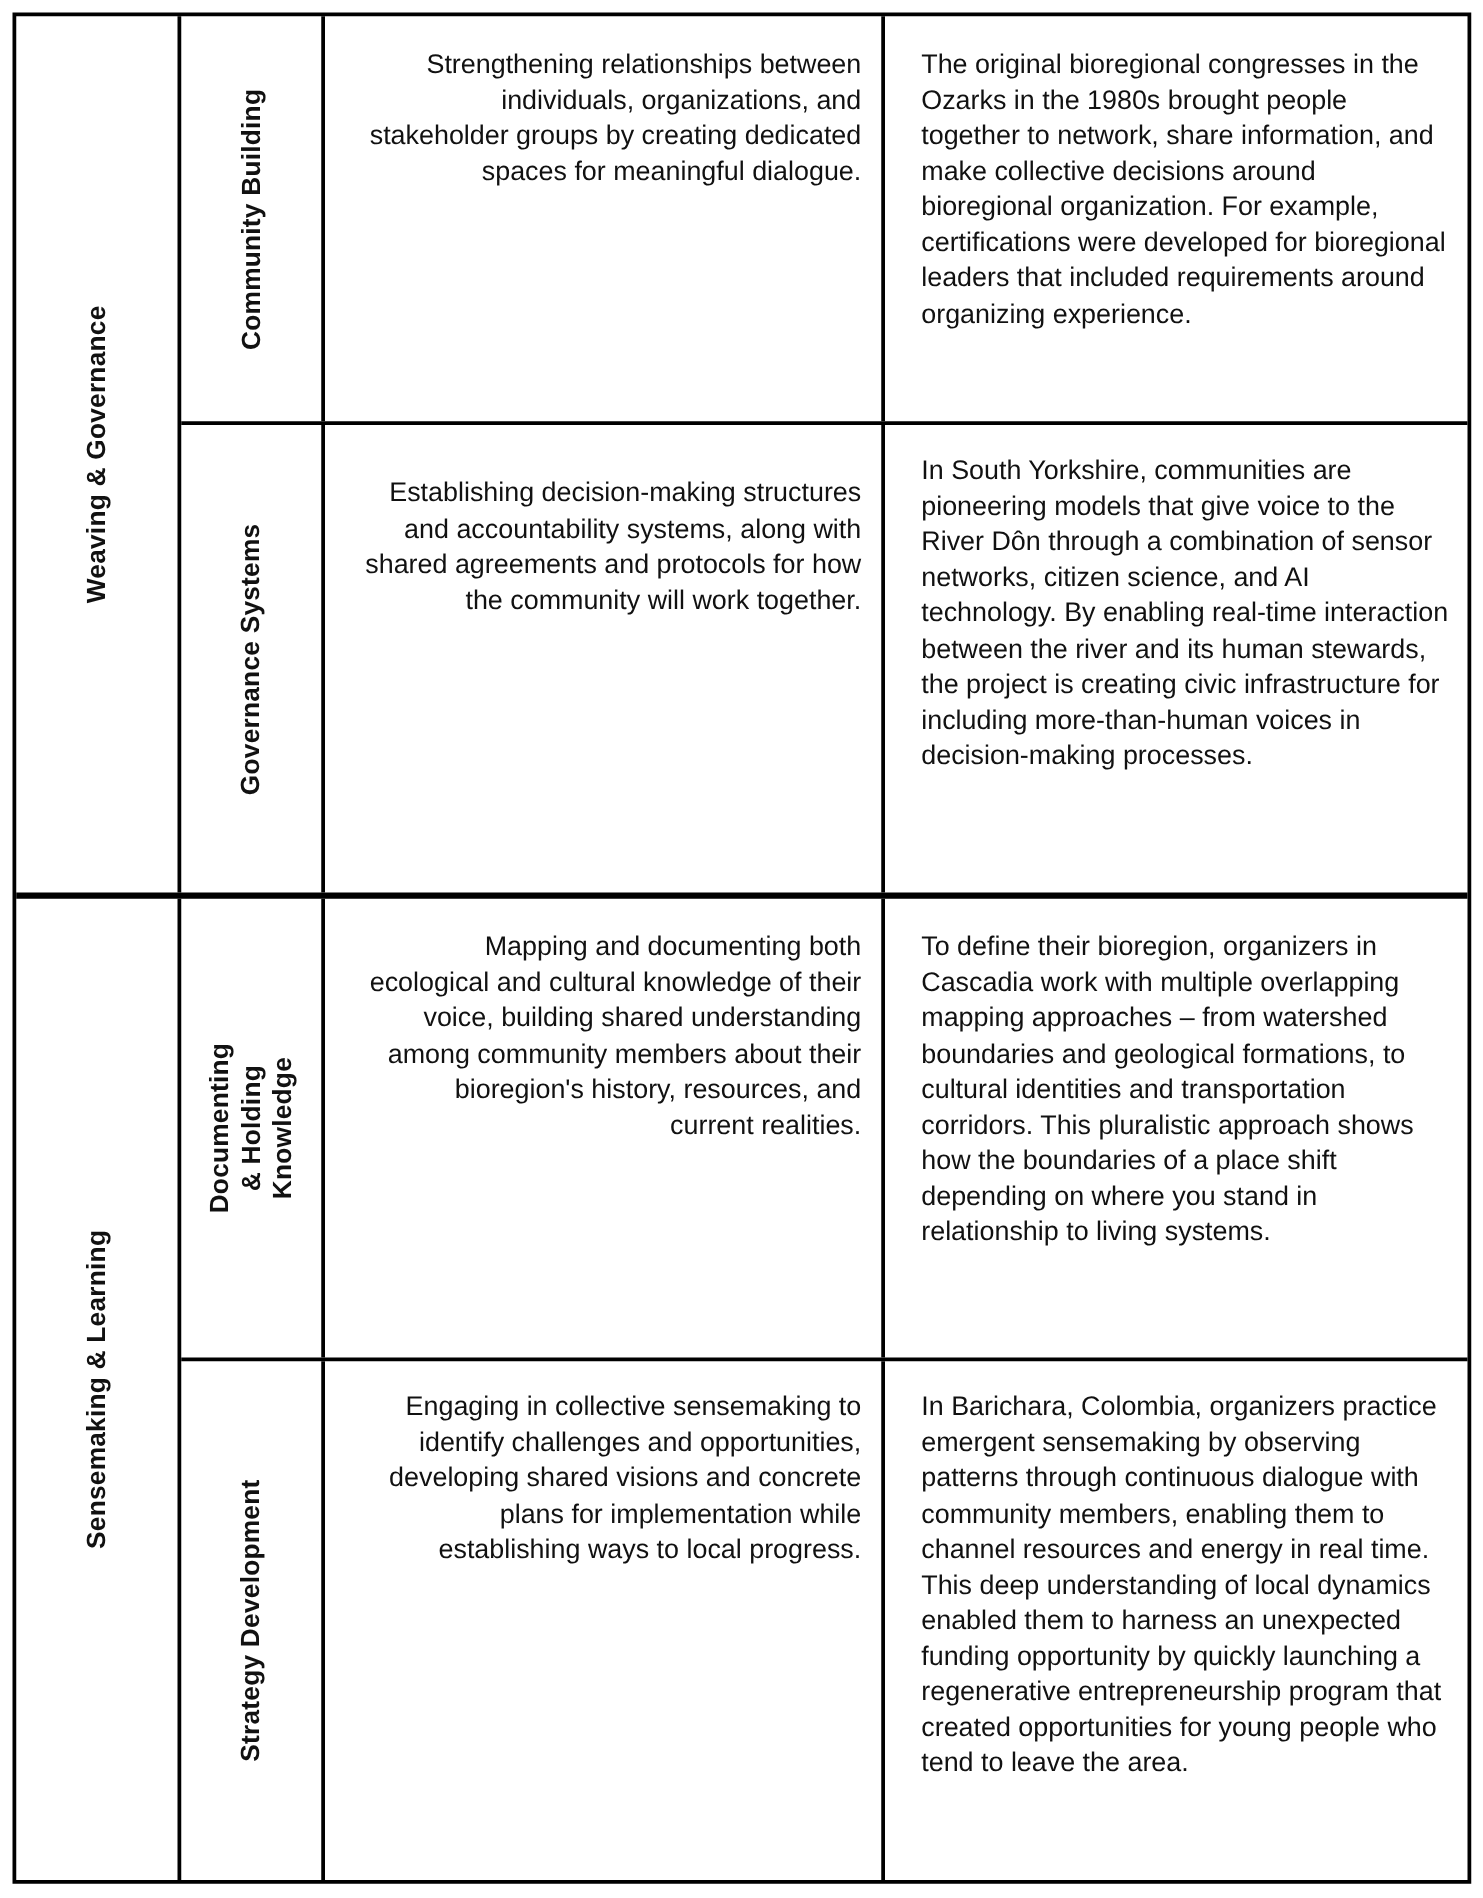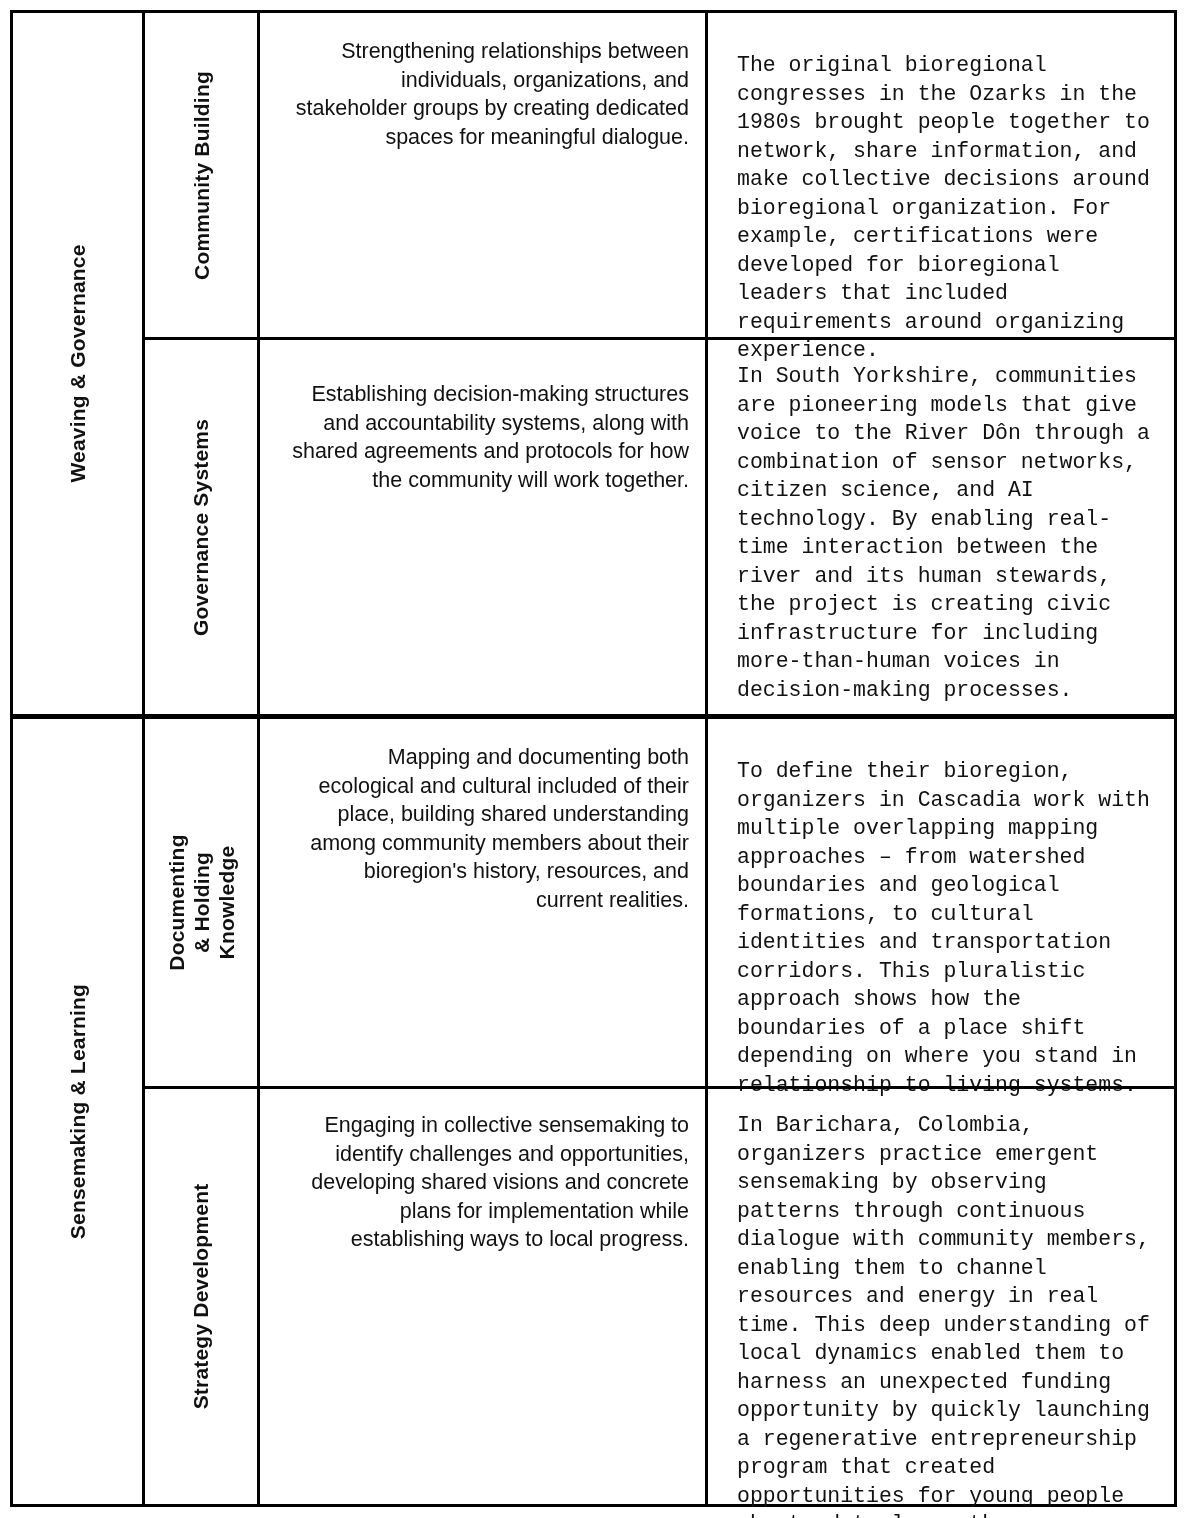--- a/index.html
+++ b/index.html
@@ -27,21 +27,21 @@
     border-right: 3px solid #000; box-sizing: border-box;
     display: flex; align-items: center; justify-content: center;
   }
   .desc {
     position: absolute; left: 115px; top: 0; bottom: 0; width: 448px;
     border-right: 3px solid #000; box-sizing: border-box;
     padding: 24px 16px 0 31px; font-size: 21.5px; line-height: 28.5px; text-align: right;
   }
   .example {
     position: absolute; left: 563px; right: 0; top: 0; bottom: 0; box-sizing: border-box;
-    padding: 38px 14px 0 29px; font-size: 21.5px; line-height: 28.5px; font-family: Liberation Mono, monospace;
+    padding: 24px 14px 0 29px; font-size: 21.5px; line-height: 28.5px;
   }
   .row.r1 { top: 0; height: 324px; }
   .row.r2 { top: 324px; height: 377px; }
   .g2 .row.r1 { top: 0; height: 367px; }
   .g2 .row.r2 { top: 367px; height: 418px; }
   .r2 .desc, .r2 .example { padding-top: 22px; }
   .g1 .r2 .desc { padding-top: 40px; padding-left: 16px; }
 </style>
 </head>
 <body>
@@ -69,21 +69,21 @@
   </div>
 
   <div class="group g2">
     <div class="group-label">
       <div class="vtext">Sensemaking &amp; Learning</div>
     </div>
     <div class="row r1">
       <div class="sub-label">
         <div class="vtext" style="white-space: normal; width: 280px;">Documenting &amp; Holding Knowledge</div>
       </div>
-      <div class="desc">Mapping and documenting both ecological and cultural included of their place, building shared understanding among community members about their bioregion's history, resources, and current realities.</div>
+      <div class="desc">Mapping and documenting both ecological and cultural knowledge of their voice, building shared understanding among community members about their bioregion's history, resources, and current realities.</div>
       <div class="example">To define their bioregion, organizers in Cascadia work with multiple overlapping mapping approaches – from watershed boundaries and geological formations, to cultural identities and transportation corridors. This pluralistic approach shows how the boundaries of a place shift depending on where you stand in relationship to living systems.</div>
     </div>
     <div class="row r2 bordered">
       <div class="sub-label">
         <div class="vtext">Strategy Development</div>
       </div>
       <div class="desc">Engaging in collective sensemaking to identify challenges and opportunities, developing shared visions and concrete plans for implementation while establishing ways to local progress.</div>
       <div class="example">In Barichara, Colombia, organizers practice emergent sensemaking by observing patterns through continuous dialogue with community members, enabling them to channel resources and energy in real time. This deep understanding of local dynamics enabled them to harness an unexpected funding opportunity by quickly launching a regenerative entrepreneurship program that created opportunities for young people who tend to leave the area.</div>
     </div>
   </div>

